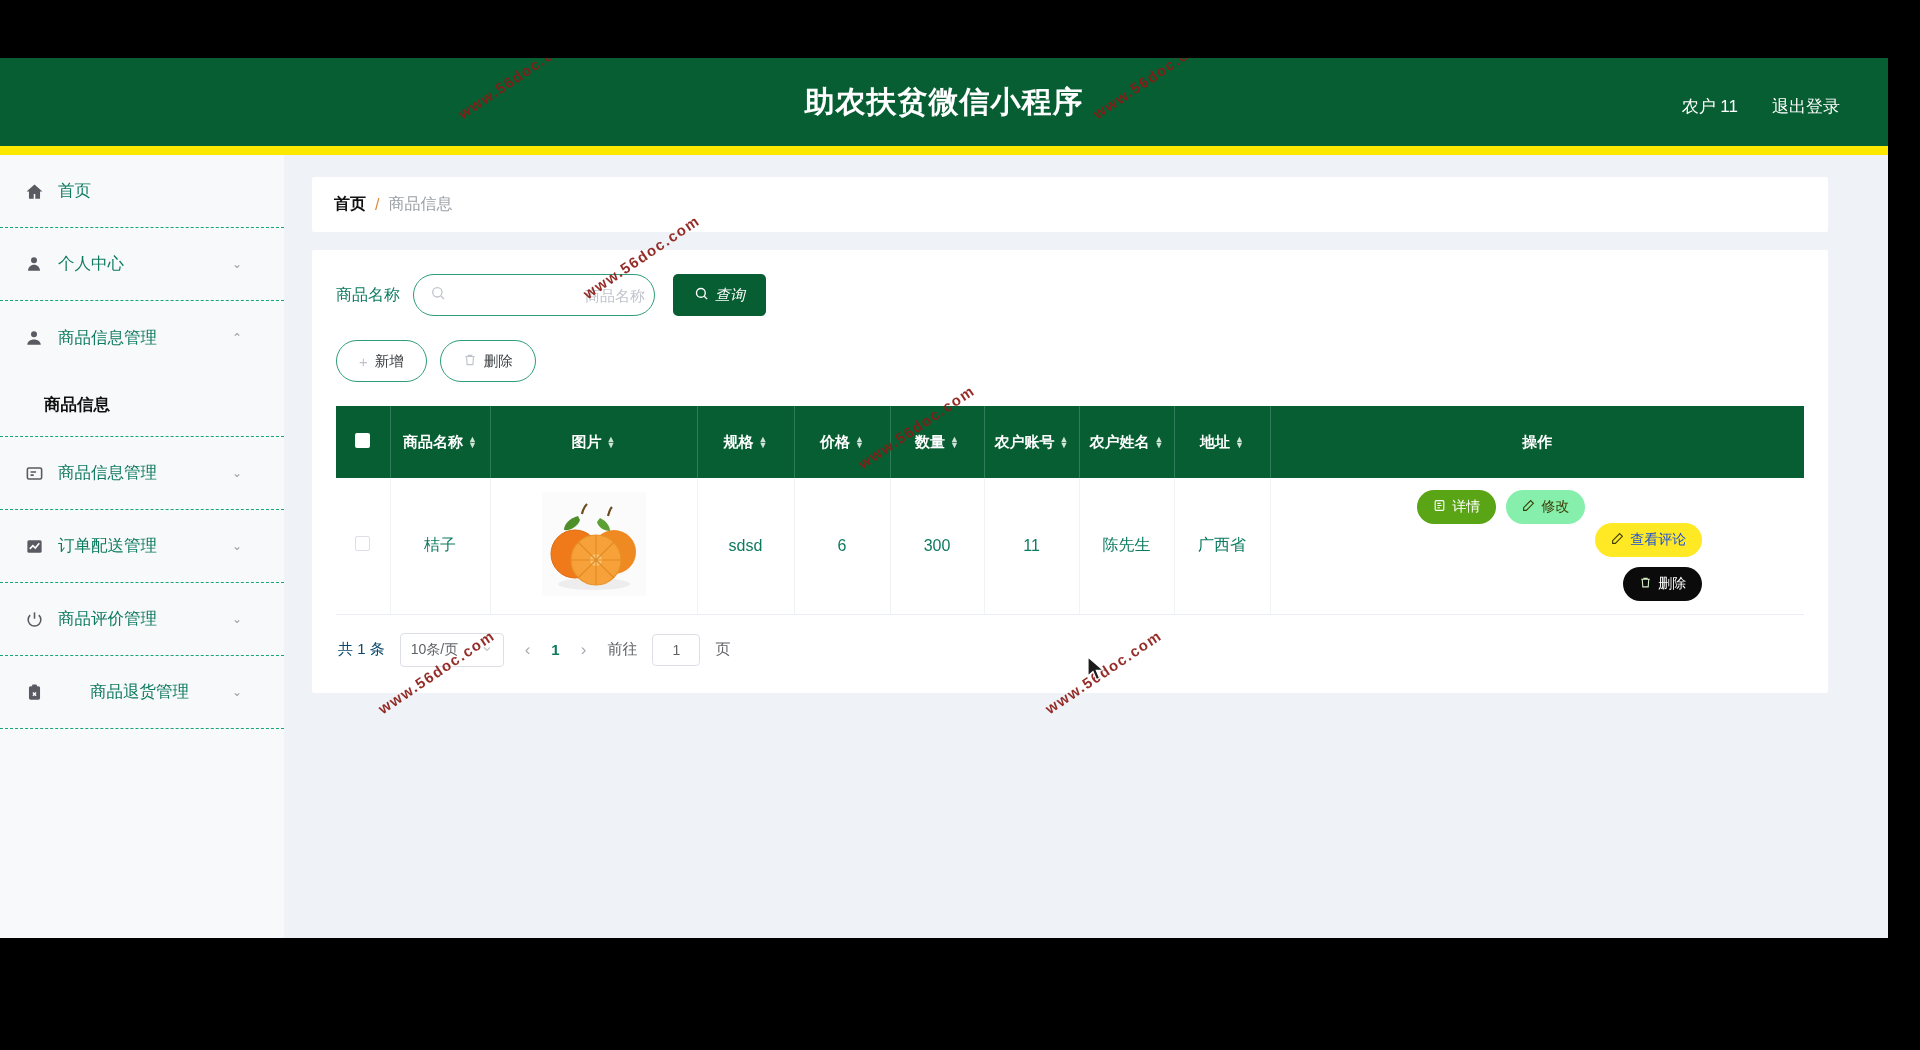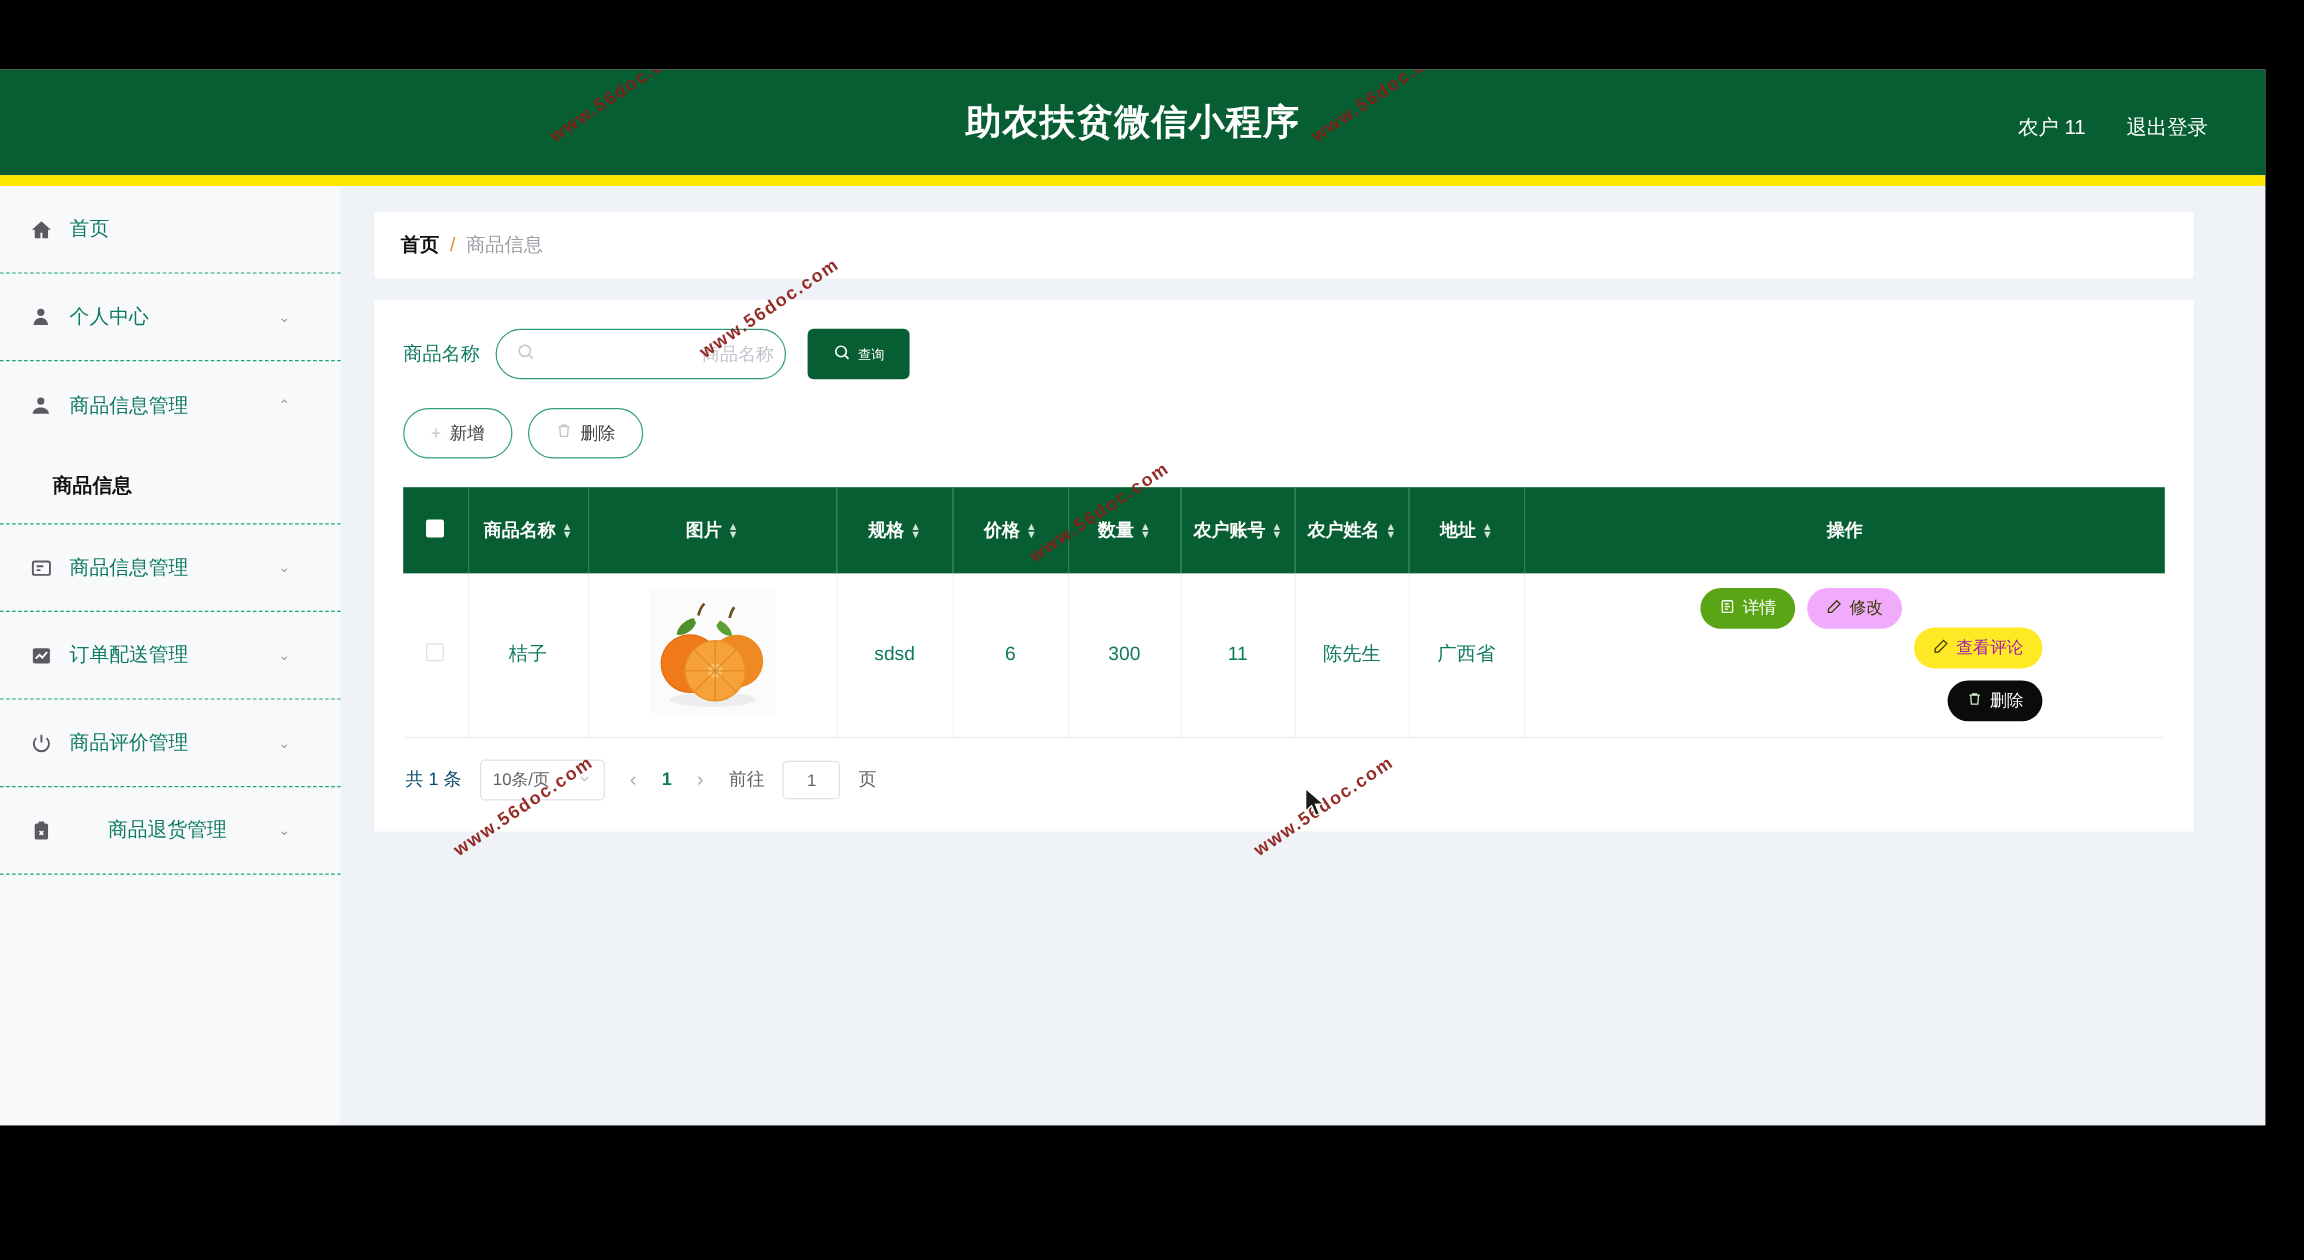--- a/index.html
+++ b/index.html
@@ -123,23 +123,24 @@
     font-size: 15px; color: #333; text-align: right;
     font-family: "Liberation Sans", sans-serif;
     background: transparent;
   }
   .search-input-wrap input::placeholder { color: #c0c4cc; }
   .btn-search {
     margin-left: 18px;
     background: #075e32; color: #fff;
     border: none; border-radius: 5px;
     height: 42px; padding: 0 21px;
-    font-size: 11px; cursor: pointer;
+    font-size: 15px; cursor: pointer;
     display: flex; align-items: center; gap: 6px;
     font-family: "Liberation Sans", sans-serif;
+    font-style: italic;
   }
 
   
   .actions-row { display: flex; gap: 13px; margin-top: 24px; }
   .btn-outline {
     height: 42px; padding: 0 22px;
     border: 1px solid #2f9e76; border-radius: 21px;
     background: #fff; color: #3c4043; font-size: 14.5px;
     display: flex; align-items: center; gap: 7px;
     cursor: pointer;
@@ -183,22 +184,22 @@
     background: #fbfbfb; position: relative; overflow: hidden;
   }
   .op-cell { padding: 10px 4px; }
   .op-wrap { display: flex; flex-wrap: wrap; justify-content: flex-end; gap: 10px; max-width: 330px; margin: 0 auto; }
   .pill {
     border: none; border-radius: 17px; height: 34px; padding: 0 16px;
     font-size: 14px; cursor: pointer; display: inline-flex; align-items: center; gap: 6px;
     font-family: "Liberation Sans", sans-serif;
   }
   .pill-detail  { background: #5aa515; color: #fff; }
-  .pill-edit    { background: #f0abfc; color: #3a3a00; }
-  .pill-comment { background: #ffe925; color: #a21caf; margin-top: 33px; }
+  .pill-edit    { background: #86efac; color: #3a3a00; }
+  .pill-comment { background: #ffe925; color: #1d4ed8; margin-top: 33px; }
   .pill-delete  { background: #0b0b0b; color: #fff; }
 
   
   .pager { display: flex; align-items: center; gap: 15px; margin-top: 18px; padding-left: 2px; }
   .pg-total { color: #0c4a6e; font-size: 15px; }
   .pg-select {
     width: 104px; height: 34px; border: 1px solid #dcdfe6; border-radius: 4px;
     display: flex; align-items: center; justify-content: space-between;
     padding: 0 10px; font-size: 14px; color: #606266; cursor: pointer; background: #fff;
   }

